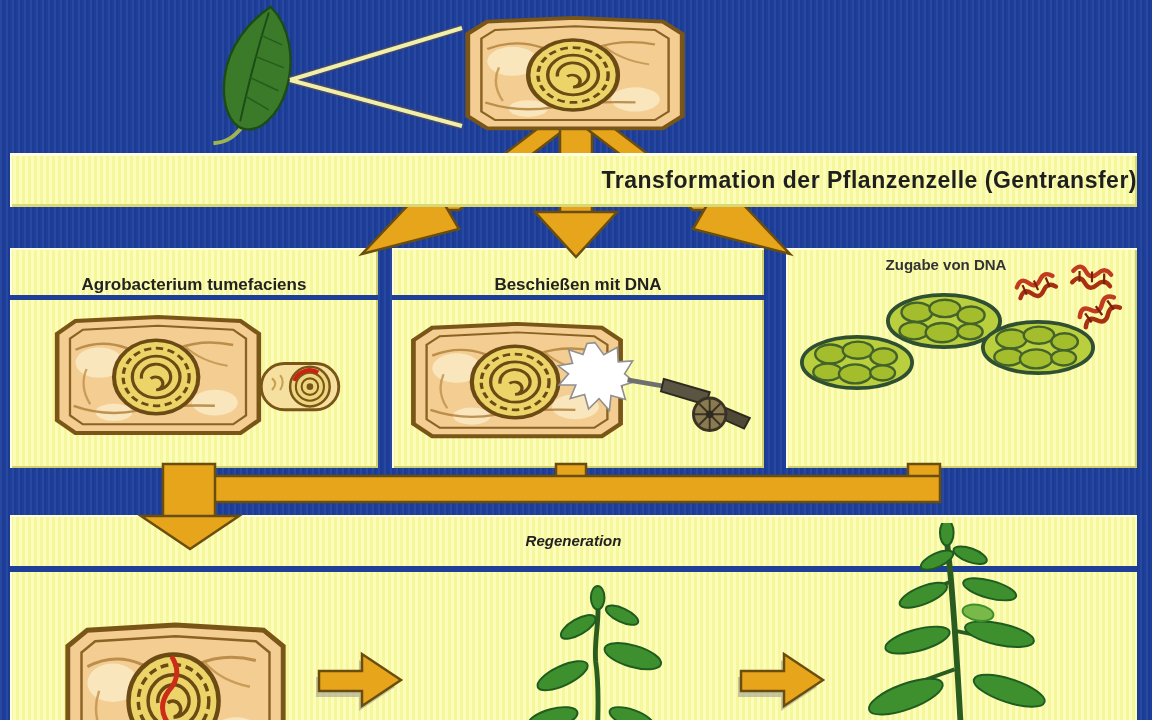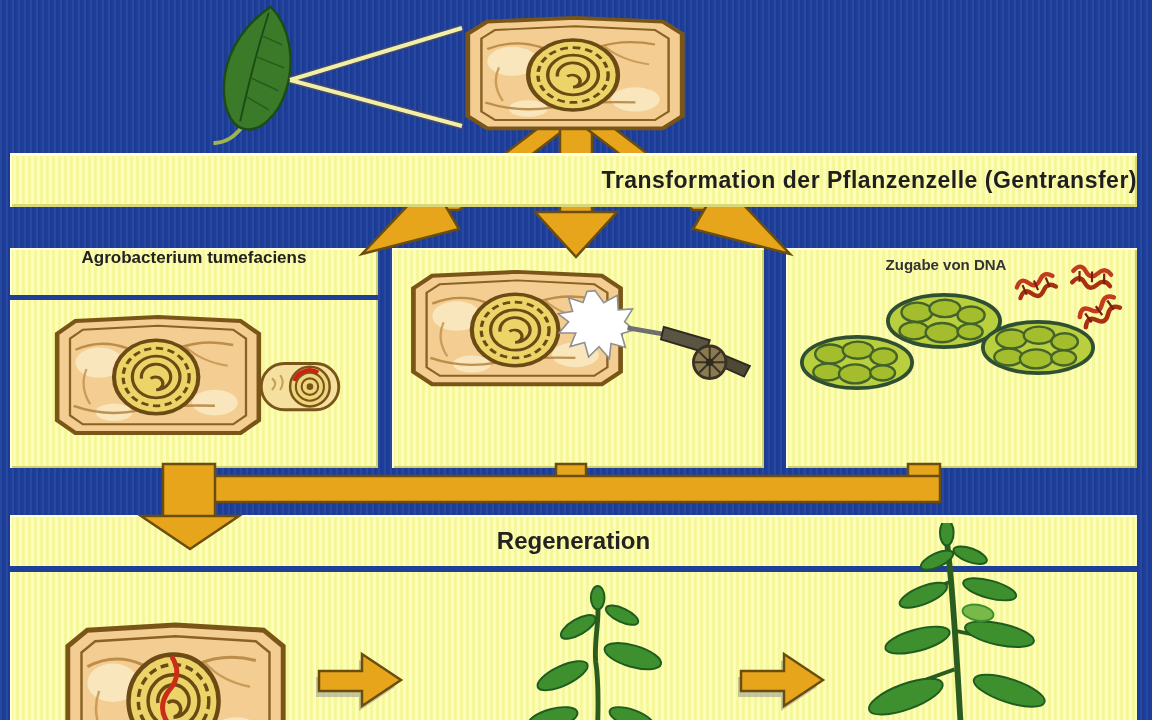--- a/index.html
+++ b/index.html
@@ -18,27 +18,27 @@
   }
   .banner{
     left:10px;top:153px;width:1127px;height:54px;z-index:6;
     display:flex;align-items:center;justify-content:flex-end;
     box-shadow:inset 2px 3px 0 #ffffe2, inset -2px -3px 0 #d8d877;
   }
   .banner-text{font-size:23px;font-weight:bold;color:#1f1f1f;letter-spacing:0.5px;}
   .panel{top:248px;height:220px;z-index:2;box-shadow:inset 0 2px 0 #ffffdd, inset 2px 0 0 #ffffdd, inset -2px -2px 0 #cfcf70;}
   .panel-header{
     height:47px;border-bottom:5px solid #1f3e97;
-    display:flex;align-items:flex-start;justify-content:center;
+    display:flex;align-items:flex-end;justify-content:center;
   }
   .panel-title{font-size:17px;font-weight:bold;color:#222;}
   .panel-content{position:relative;height:122px;}
   .regen{left:10px;top:515px;width:1127px;height:210px;z-index:2;box-shadow:inset 0 2px 0 #ffffdd, inset 2px 0 0 #ffffdd;}
   .regen-header{height:51px;border-bottom:6px solid #1f3e97;display:flex;align-items:center;justify-content:center;}
-  .regen-title{font-size:24px;font-weight:bold;color:#222;}
+  .regen-title{font-size:15px;font-weight:bold;color:#222;font-style:italic;}
   .regen-content{position:relative;height:153px;}
   .annotation{font-size:15px;font-weight:bold;color:#333;text-align:center;}
   svg{display:block;}
   .layer-connectors{left:0;top:0;width:1152px;height:720px;z-index:5;pointer-events:none;}
   .layer-topcell{z-index:7;}
   .layer-plant{z-index:8;}
 </style>
 </head>
 <body>
 
@@ -135,20 +135,23 @@
         <circle cx="62" cy="42" r="17" fill="none" stroke="#7a5518" stroke-width="2.5"></circle>
         <circle cx="62" cy="42" r="10" fill="none" stroke="#7a5518" stroke-width="2.5"></circle>
         <circle cx="62" cy="42" r="4" fill="#7a5518"></circle>
         <path d="M43,35 A20,20 0 0 1 72,25" fill="none" stroke="#cc2211" stroke-width="5"></path>
         <path d="M16,32 q8,6 0,14 M26,28 q6,8 0,18" fill="none" stroke="#c8a050" stroke-width="2.5"></path>
       </svg>
     </div>
   </section>
 
   <section class="abs yellow panel" style="left:392px;width:372px;">
+    <div class="panel-header">
+      <span class="panel-title">Beschießen mit DNA</span>
+    </div>
     <div class="panel-content">
       <svg class="abs" style="left:12px;top:20px;" width="226" height="124" viewBox="0 0 240 160" preserveAspectRatio="none">
         <use href="#plant-cell"></use>
       </svg>
       <svg class="abs" style="left:163px;top:40px;" width="80" height="74" viewBox="0 0 100 92">
         <polygon points="50,3 61,18 78,9 79,27 97,26 87,42 99,52 83,57 88,74 70,69 68,88 55,73 42,86 37,68 19,73 26,56 5,56 17,42 4,32 22,29 17,12 35,18 40,4" fill="#ffffff" stroke="#909090" stroke-width="2"></polygon>
       </svg>
       <svg class="abs" style="left:233px;top:55px;" width="135" height="86" viewBox="0 0 140 90">
         <line x1="2" y1="26" x2="48" y2="34" stroke="#6f6f6f" stroke-width="5"></line>
         <polygon points="40,25 88,39 84,52 37,38" fill="#5a5442" stroke="#2e2a1e" stroke-width="2"></polygon>

